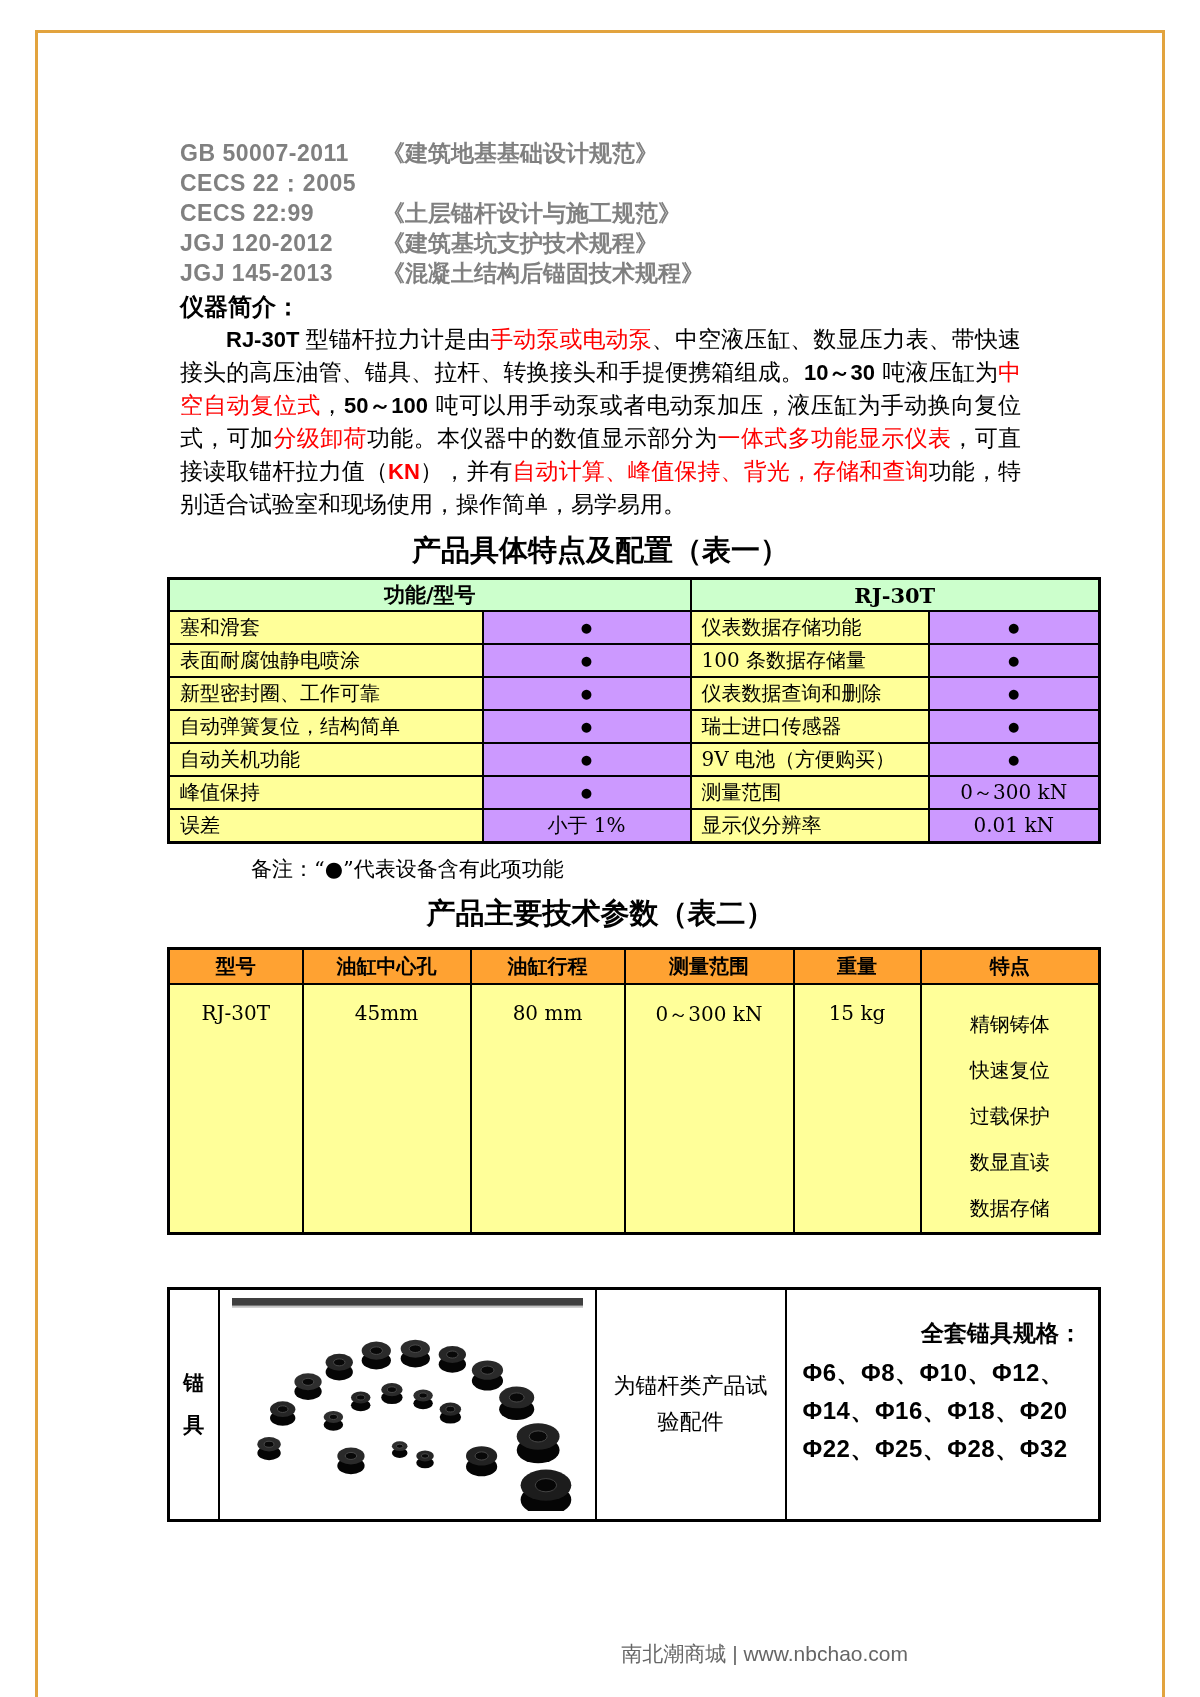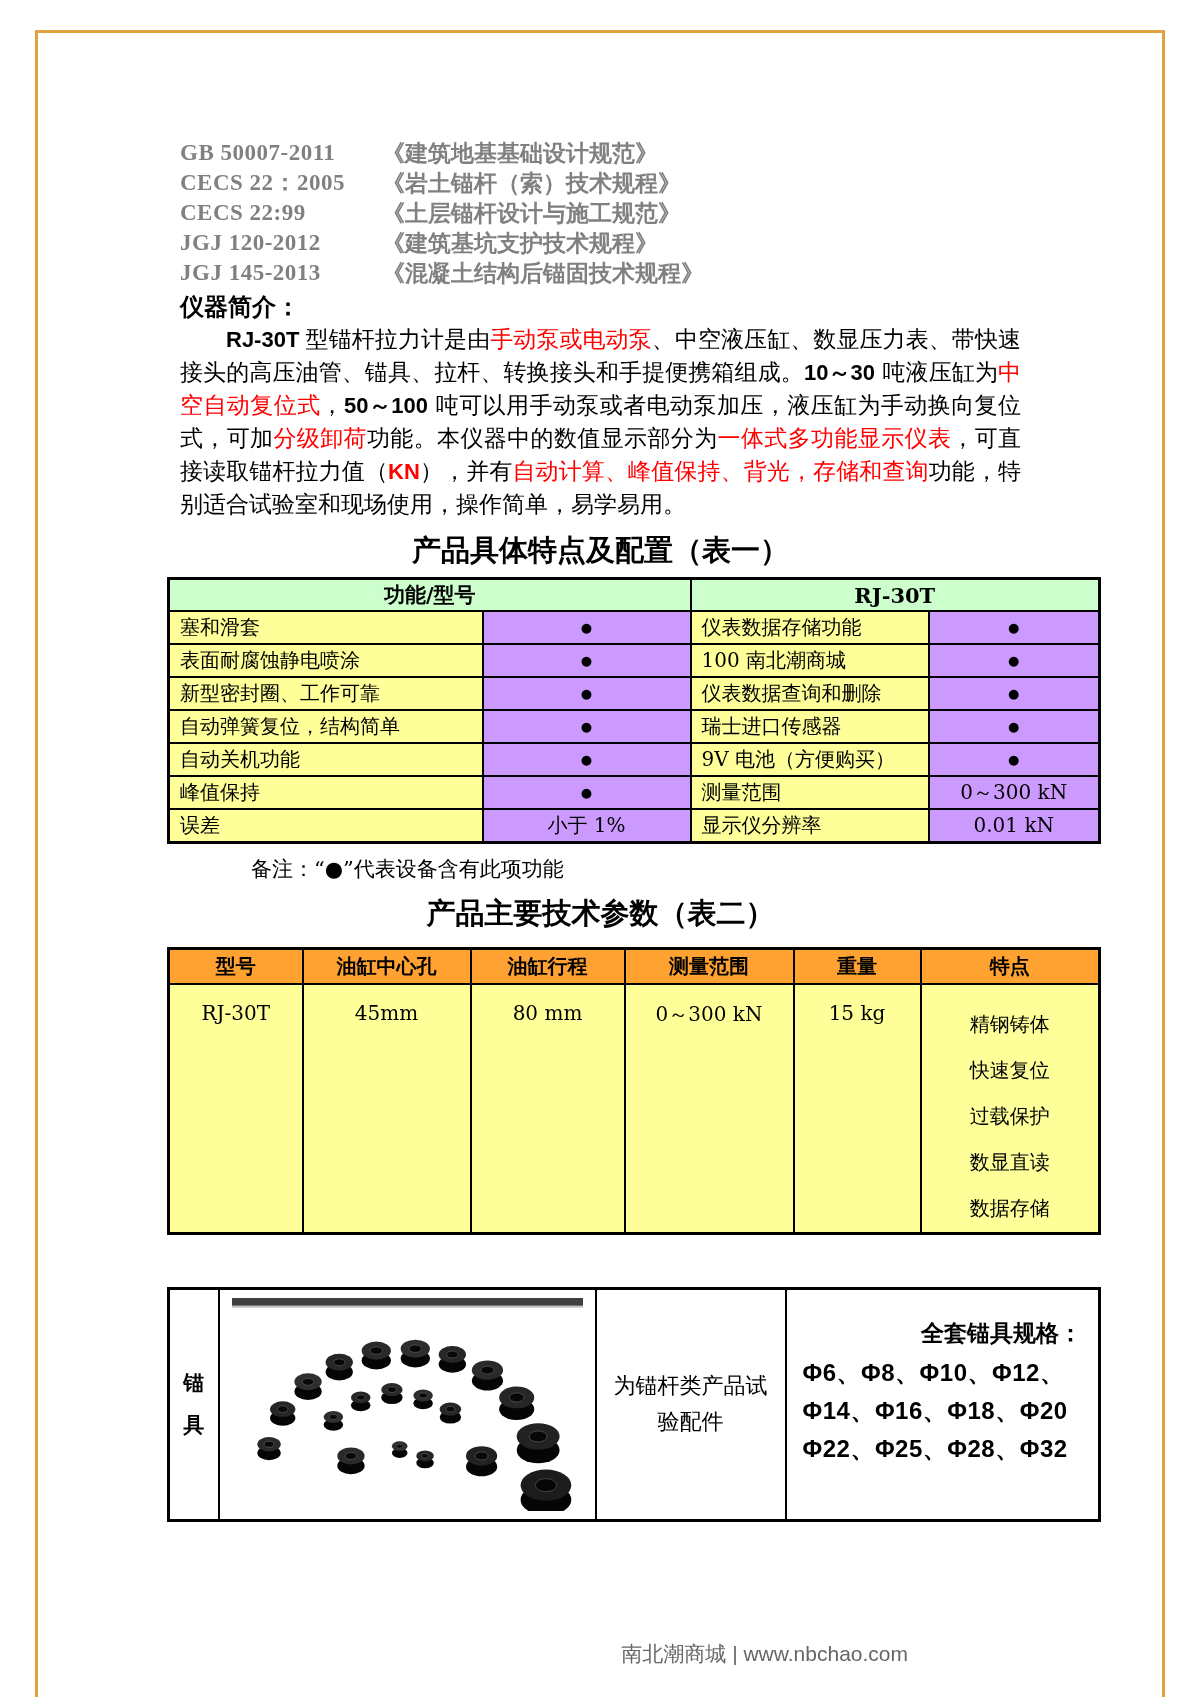--- a/index.html
+++ b/index.html
@@ -14,21 +14,21 @@
     box-sizing:border-box;
     border:3px solid var(--frame-orange,#E2A33E);
     border-bottom:none;
   }
   .content { position:absolute; left:167px; top:0; width:931px; }
 
   
   .standards { margin:138px 0 0 13px; }
   .std-line { display:flex; line-height:30px; font-weight:bold;
               color:var(--standards-gray,#808080); font-size:23px; }
-  .std-code { font-family:Liberation Serif, serif; width:202px; flex:0 0 auto; letter-spacing:.5px; }
+  .std-code { font-family:Liberation Sans, sans-serif; width:202px; flex:0 0 auto; letter-spacing:.5px; }
   .std-title { font-family:"DejaVu Serif",serif; }
 
   
   .intro-heading { margin:3px 0 0 13px; font-size:24px; font-weight:bold; line-height:32px; }
   .intro { margin:0 0 0 13px; width:841px; font-size:23px; line-height:33px;
            text-align:justify; text-indent:2em; }
   .seg.red { color:var(--accent-red,#FF0000); }
   .seg.b { font-family:"Liberation Sans",sans-serif; font-weight:bold; font-size:22px; }
 
   
@@ -83,21 +83,20 @@
 
   <div class="content">
 
     <div class="standards" id="standards">
         <div class="std-line">
           <span class="std-code">GB 50007-2011</span>
           <span class="std-title">《建筑地基基础设计规范》</span>
         </div>
         <div class="std-line">
           <span class="std-code">CECS 22：2005</span>
-          <span class="std-title">《岩土锚杆（索）技术规程》</span>
         </div>
         <div class="std-line">
           <span class="std-code">CECS 22:99</span>
           <span class="std-title">《土层锚杆设计与施工规范》</span>
         </div>
         <div class="std-line">
           <span class="std-code">JGJ 120-2012</span>
           <span class="std-title">《建筑基坑支护技术规程》</span>
         </div>
         <div class="std-line">
@@ -128,21 +127,21 @@
       <tbody id="t1-body">
           <tr>
             <td class="feat">塞和滑套</td>
             <td class="val dot">●</td>
             <td class="feat">仪表数据存储功能</td>
             <td class="val dot">●</td>
           </tr>
           <tr>
             <td class="feat">表面耐腐蚀静电喷涂</td>
             <td class="val dot">●</td>
-            <td class="feat">100 南北潮商城</td>
+            <td class="feat">100 条数据存储量</td>
             <td class="val dot">●</td>
           </tr>
           <tr>
             <td class="feat">新型密封圈、工作可靠</td>
             <td class="val dot">●</td>
             <td class="feat">仪表数据查询和删除</td>
             <td class="val dot">●</td>
           </tr>
           <tr>
             <td class="feat">自动弹簧复位，结构简单</td>

